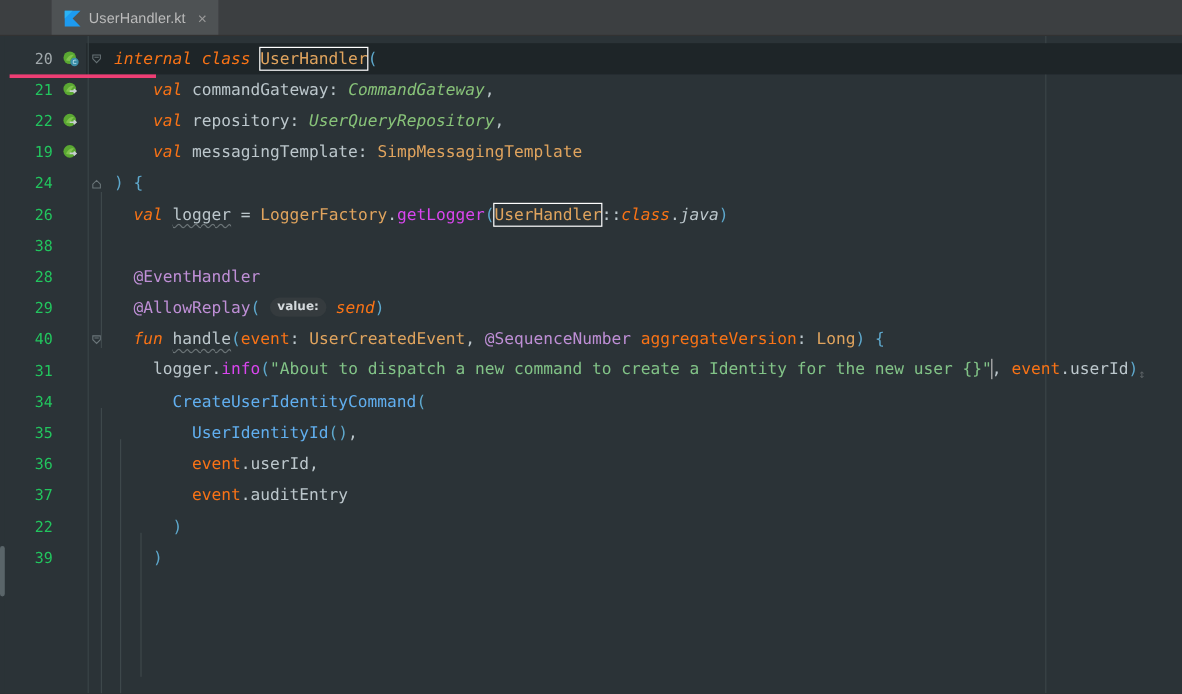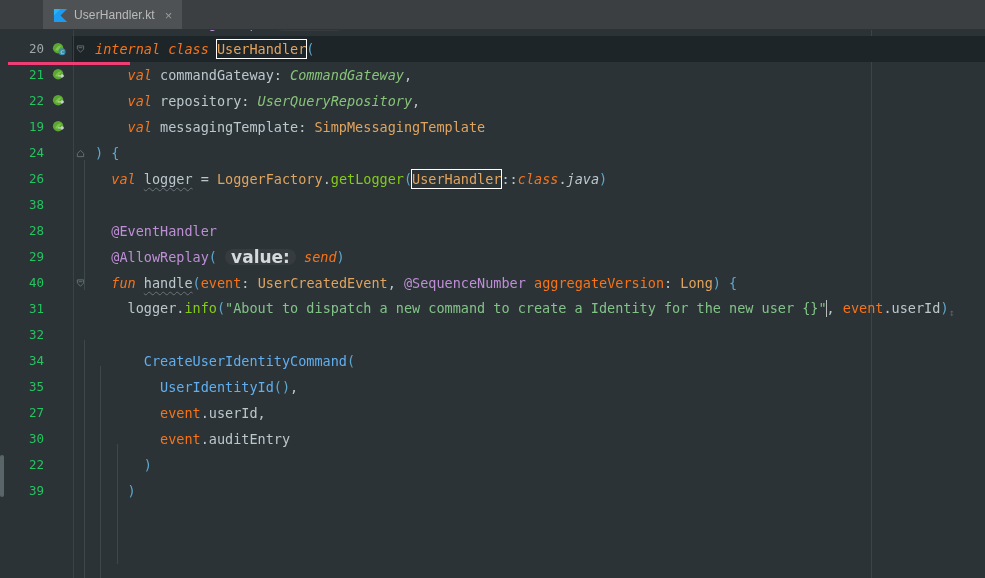--- a/index.html
+++ b/index.html
@@ -167,36 +167,36 @@
     position: absolute;
     width: 1px;
     background: #3e484b;
     z-index: 3;
   }
   .kwp     { color: #f97316; }      
   .type    { color: #88c379; }      
   .typeo   { color: #e0a45e; }      
   .ident   { color: #bcc7cc; }
   .fn      { color: #61afef; }
-  .fncall  { color: #84cc16; }
+  .fncall  { color: #d946ef; }
   .str     { color: #82c387; }
   .param   { color: #f97316; }
   .annot   { color: #bf8fd6; }
   .punc    { color: #6fb7d6; }
   .paren   { color: #5ea8cc; }
   .italic  { font-style: italic; }
 
   
   .hint {
     display: inline-block;
     background: #353b3e;
     color: #d4d9dc;
     border-radius: 9px;
     padding: 0 6px;
-    font-size: 17px;
+    font-size: 10px;
     font-weight: bold;
     font-family: "DejaVu Sans", sans-serif;
     line-height: 16px;
     vertical-align: middle;
     position: relative;
     top: -1px;
   }
 
   
   .ubox {
@@ -385,51 +385,45 @@
       <span class="code">  <span class="kwp italic">fun</span> <span class="ident wavy">handle</span><span class="paren">(</span><span class="param">event</span><span class="ident">: </span><span class="typeo">UserCreatedEvent</span><span class="ident">, </span><span class="annot">@SequenceNumber</span> <span class="param">aggregateVersion</span><span class="ident">: </span><span class="typeo">Long</span><span class="paren">) {</span></span>
     </div>
 
     <div class="line">
       <span class="gutter-num">31</span>
       <span class="gutter-icon"></span>
       <span class="fold"></span>
       <span class="code">    <span class="ident">logger</span><span class="ident">.</span><span class="fncall">info</span><span class="paren">(</span><span class="str">"About to dispatch a new command to create a Identity for the new user {}"</span><span class="caret"></span><span class="ident">, </span><span class="param">event</span><span class="ident">.</span><span class="ident">userId</span><span class="paren">)</span><span class="eol-mark">↕</span></span>
     </div>
 
-    <div class="line">
-      <span class="gutter-num">32</span>
-      <span class="gutter-icon"></span>
-      <span class="fold"></span>
-      <span class="code"></span>
-    </div>
 
 
     <div class="line">
       <span class="gutter-num">34</span>
       <span class="gutter-icon"></span>
       <span class="fold"></span>
       <span class="code">      <span class="fn">CreateUserIdentityCommand</span><span class="paren">(</span></span>
     </div>
 
     <div class="line">
       <span class="gutter-num">35</span>
       <span class="gutter-icon"></span>
       <span class="fold"></span>
       <span class="code">        <span class="fn">UserIdentityId</span><span class="paren">()</span><span class="ident">,</span></span>
     </div>
 
     <div class="line">
-      <span class="gutter-num">27</span>
+      <span class="gutter-num">36</span>
       <span class="gutter-icon"></span>
       <span class="fold"></span>
       <span class="code">        <span class="param">event</span><span class="ident">.</span><span class="ident">userId</span><span class="ident">,</span></span>
     </div>
 
     <div class="line">
-      <span class="gutter-num">30</span>
+      <span class="gutter-num">37</span>
       <span class="gutter-icon"></span>
       <span class="fold"></span>
       <span class="code">        <span class="param">event</span><span class="ident">.</span><span class="ident">auditEntry</span></span>
     </div>
 
     <div class="line">
       <span class="gutter-num">22</span>
       <span class="gutter-icon"></span>
       <span class="fold"></span>
       <span class="code">      <span class="paren">)</span></span>

